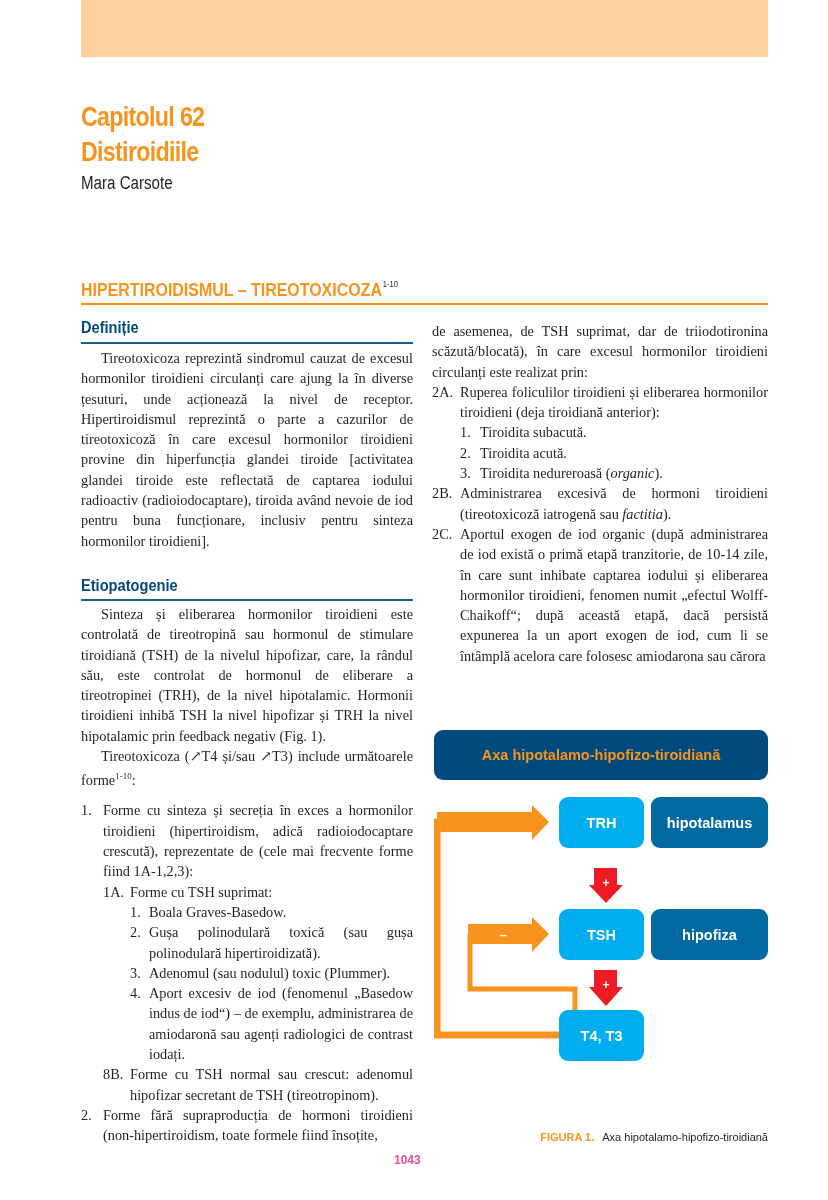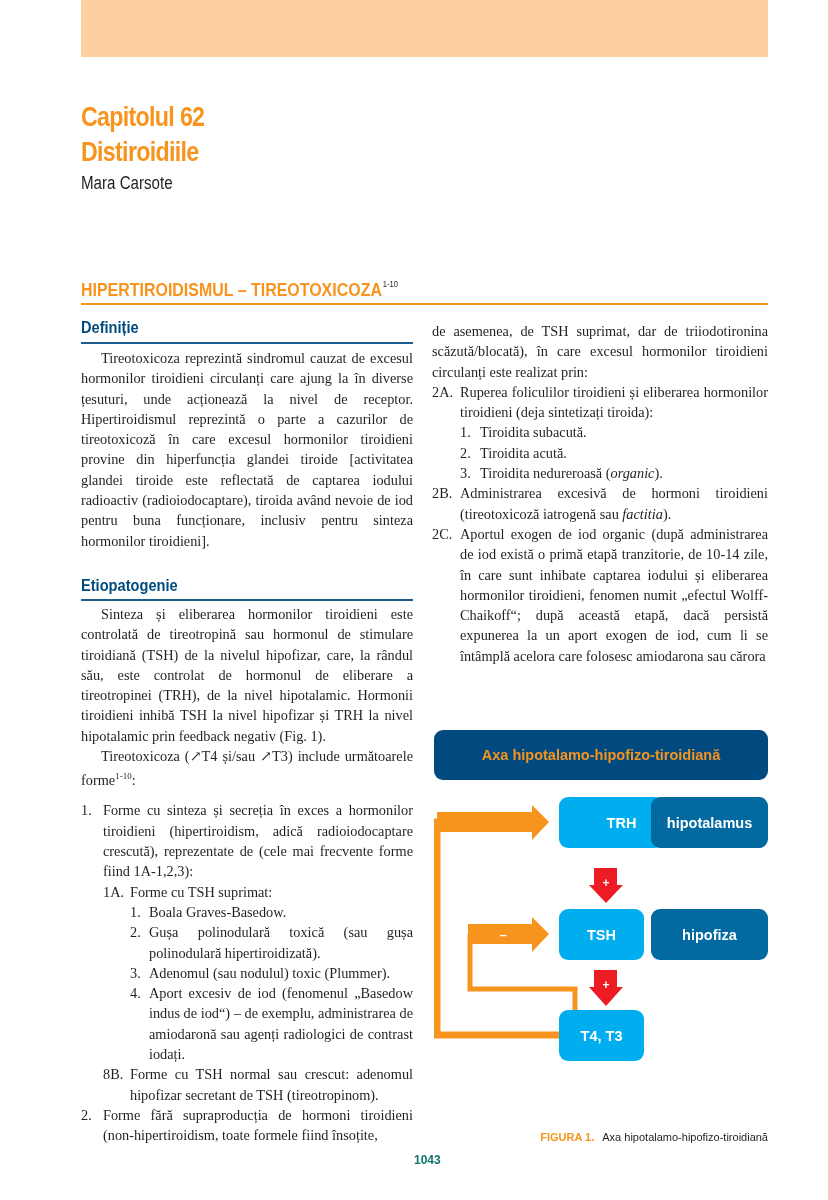--- a/index.html
+++ b/index.html
@@ -33,22 +33,22 @@
                border-radius: 9px; display: flex; align-items: center; justify-content: center; }
   .title-bar span { font-family: "Liberation Sans", "DejaVu Sans", sans-serif; font-weight: bold;
                     color: #f7941d; font-size: 14.5px; }
   .box { position: absolute; border-radius: 9px; display: flex; align-items: center; justify-content: center;
          font-family: "Liberation Sans", "DejaVu Sans", sans-serif; font-weight: bold; color: #ffffff; font-size: 14.5px; }
   .light { background: #00aeef; width: 85px; height: 51px; left: 125px; }
   .dark { background: #0369a1; width: 117px; height: 51px; left: 217px; }
   .caption { left: 432px; top: 1130px; width: 336px; text-align: right;
              font-family: "Liberation Sans", "DejaVu Sans", sans-serif; font-size: 11px; line-height: 15px; color: #231f20; }
   .caption .fig { color: #f7941d; font-weight: bold; margin-right: 8px; }
-  .pagenum { left: 414px; top: 1153px; font-family: "Liberation Sans", "DejaVu Sans", sans-serif;
-             font-weight: bold; font-size: 12px; color: #0f766e; }
+  .pagenum { left: 394px; top: 1153px; font-family: "Liberation Sans", "DejaVu Sans", sans-serif;
+             font-weight: bold; font-size: 12px; color: #ec4899; }
 </style>
 </head>
 <body>
 
 <div class="abs banner"></div>
 <div class="abs chap">Capitolul 62</div>
 <div class="abs chap chap2">Distiroidiile</div>
 <div class="abs author">Mara Carsote</div>
 
 <div class="abs sec-title"><span>HIPERTIROIDISMUL – TIREOTOXICOZA</span><sup>1-10</sup></div>
@@ -97,21 +97,21 @@
   <div class="li" style="padding-left:22px;">
     <span class="num">2.</span>
     <span>Forme fără supraproducția de hormoni tiroidieni (non-hipertiroidism, toate formele fiind însoțite,</span>
   </div>
 </div>
 
 <div class="abs col right-col" style="top:321px;">
   <p>de asemenea, de TSH suprimat, dar de triiodotironina scăzută/blocată), în care excesul hormonilor tiroidieni circulanți este realizat prin:</p>
   <div class="li" style="padding-left:28px;">
     <span class="num">2A.</span>
-    <span>Ruperea foliculilor tiroidieni și eliberarea hormonilor tiroidieni (deja sintetizați tiroida):</span>
+    <span>Ruperea foliculilor tiroidieni și eliberarea hormonilor tiroidieni (deja tiroidiană anterior):</span>
   </div>
   <div class="li" style="padding-left:48px;">
     <span class="num" style="left:28px;">1.</span>
     <span>Tiroidita subacută.</span>
   </div>
   <div class="li" style="padding-left:48px;">
     <span class="num" style="left:28px;">2.</span>
     <span>Tiroidita acută.</span>
   </div>
   <div class="li" style="padding-left:48px;">
@@ -149,21 +149,21 @@
       <polygon points="155,155 189,155 172,173" fill="#ed1c24"></polygon>
       <text x="172" y="157" fill="#ffffff" font-family="Liberation Sans, DejaVu Sans, sans-serif" font-weight="bold" font-size="12" text-anchor="middle">+</text>
     </g>
     <g>
       <rect x="160" y="240" width="23" height="18" fill="#ed1c24"></rect>
       <polygon points="155,257 189,257 172,276" fill="#ed1c24"></polygon>
       <text x="172" y="259" fill="#ffffff" font-family="Liberation Sans, DejaVu Sans, sans-serif" font-weight="bold" font-size="12" text-anchor="middle">+</text>
     </g>
   </svg>
 
-  <div class="box light" style="top:67px;padding-left:20px;">TRH</div>
+  <div class="box light" style="top:67px;">TRH</div>
   <div class="box dark" style="top:67px;">hipotalamus</div>
   <div class="box light" style="top:179px;">TSH</div>
   <div class="box dark" style="top:179px;">hipofiza</div>
   <div class="box light" style="top:280px;">T4, T3</div>
 </div>
 
 <div class="abs caption">
   <div><span class="fig">FIGURA 1.</span><span>Axa hipotalamo-hipofizo-tiroidiană</span></div>
 </div>
 

